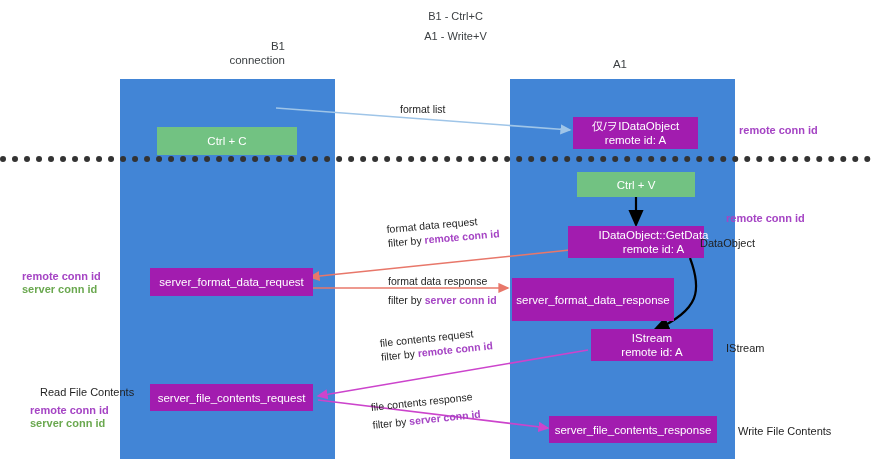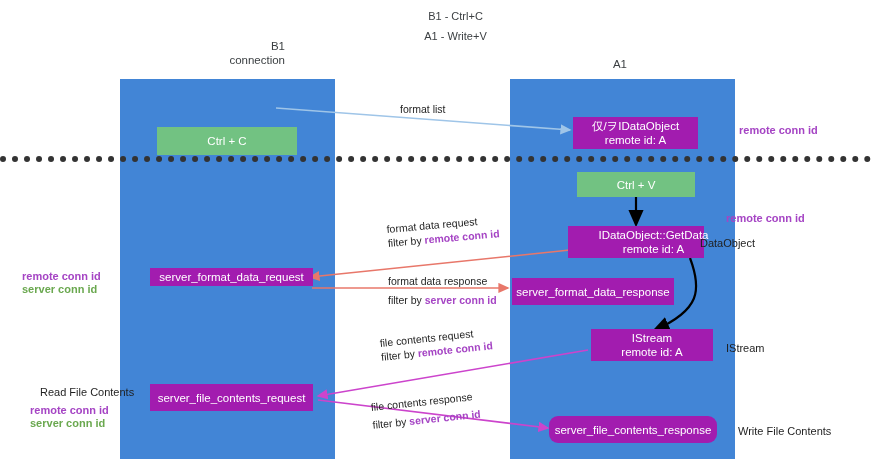--- a/index.html
+++ b/index.html
@@ -118,38 +118,38 @@
 
   <div class="node green" style="left:577px;top:172px;width:118px;height:25px;">
     <div>Ctrl + V</div>
   </div>
 
   <div class="node orange" style="left:568px;top:226px;width:136px;height:32px;padding-left:35px;">
     <div>IDataObject::GetData</div>
     <div class="l2">remote id: A</div>
   </div>
 
-  <div class="node orange" style="left:150px;top:268px;width:163px;height:18px;">
+  <div class="node orange" style="left:150px;top:268px;width:163px;height:28px;">
     <div>server_format_data_request</div>
   </div>
 
-  <div class="node orange" style="left:512px;top:278px;width:162px;height:27px;">
+  <div class="node orange" style="left:512px;top:278px;width:162px;height:43px;">
     <div>server_format_data_response</div>
   </div>
 
   <div class="node orange" style="left:591px;top:329px;width:122px;height:32px;">
     <div>IStream</div>
     <div class="l2">remote id: A</div>
   </div>
 
   <div class="node orange" style="left:150px;top:384px;width:163px;height:27px;">
     <div>server_file_contents_request</div>
   </div>
 
-  <div class="node orange" style="left:549px;top:416px;width:168px;height:27px;border-radius:9px;">
+  <div class="node orange" style="left:549px;top:416px;width:168px;height:27px;">
     <div>server_file_contents_response</div>
   </div>
 
   <div class="flowlbl" style="left:400px;top:102px;">format list</div>
 
   <div class="flowlbl rot" style="left:386px;top:222px;transform:rotate(-5deg);">
     <div>format data request</div>
     <div><span>filter by </span><b>remote conn id</b></div>
   </div>
 

